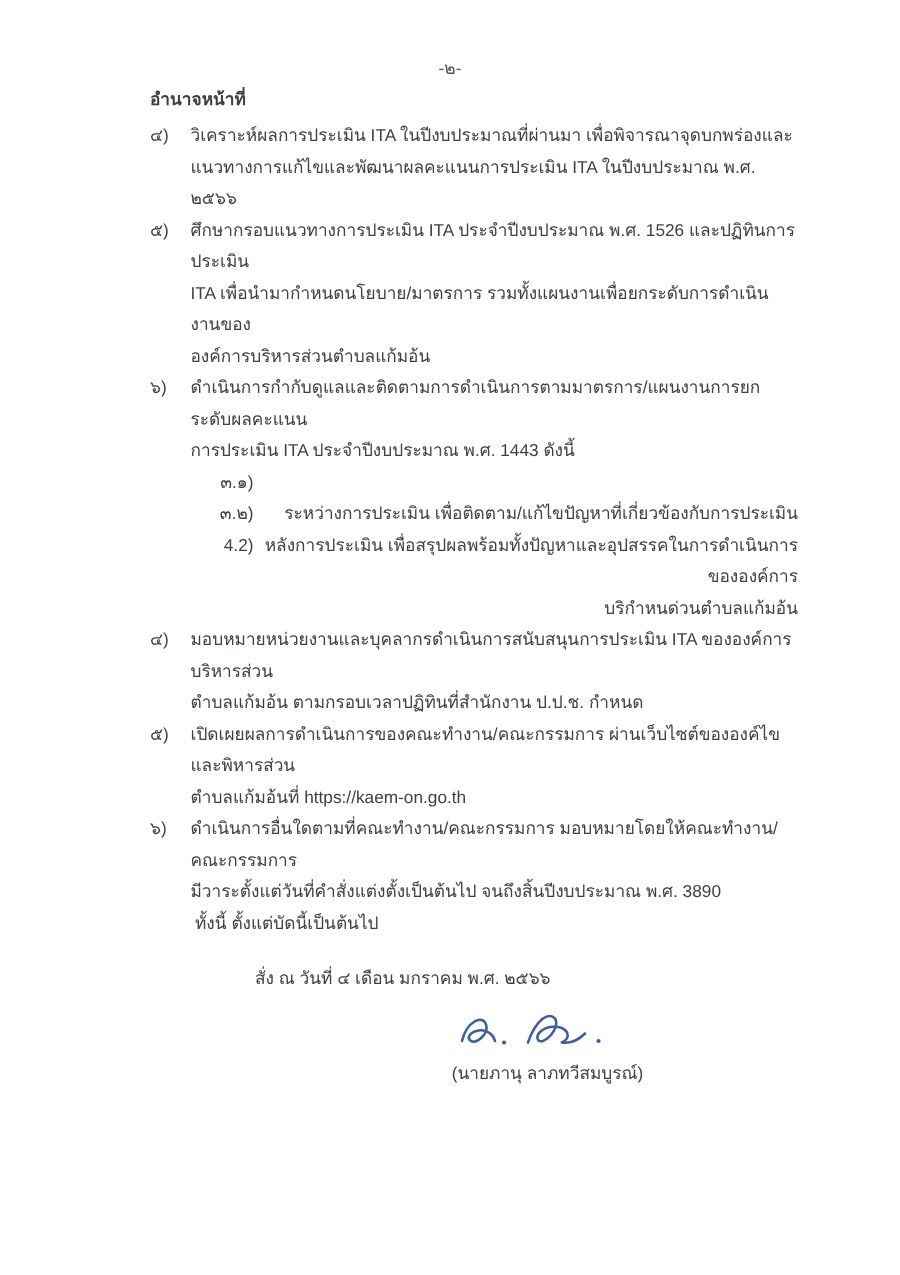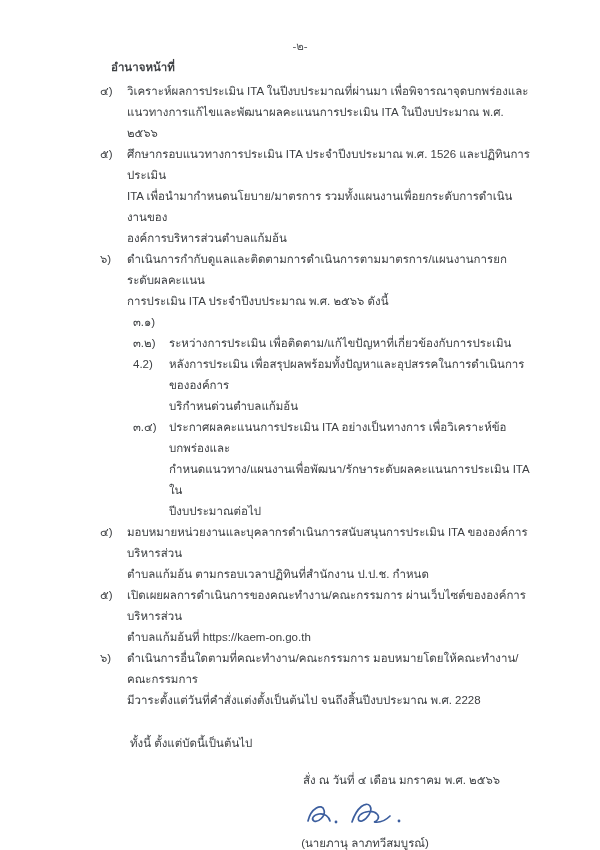--- a/index.html
+++ b/index.html
@@ -13,30 +13,30 @@
     line-height:21px;
     overflow:hidden;
   }
   .pageno {
     position:absolute; top:36px; left:0; right:0;
     text-align:center; color:#55585b; font-size:11.5px;
   }
   .content {
     position:absolute; top:57px; left:100px; width:432px;
   }
-  .heading { font-weight:700; margin-bottom:3px;margin-left:11px; }
+  .heading { font-weight:700; margin-bottom:3px; }
   .item { display:flex; align-items:flex-start; }
   .item .no { flex:0 0 27px; }
   .item .txt { flex:1; white-space:pre-line; }
-  .item.sub { padding-left:33px; }
+  .item.sub { padding-left:33px;text-align:right; }
   .item.sub .no { flex:0 0 36px; }
-  .closing { margin-top:22px; padding-left:30px; }
+  .closing { padding-left:30px; }
   .orderline {
     margin-top:16px; margin-left:70px; width:330px;
-    text-align:right;
+    text-align:left;
   }
   .sigblock {
     margin-top:6px; margin-left:105px; width:320px;
     text-align:center;
   }
   .sig-svg { display:block; margin:6px auto 0 auto; height:34px; }
   .sig-name { margin-top:2px; }
 </style>
 </head>
 <body>
@@ -56,54 +56,48 @@
     </div>
     <div class="item">
       <span class="no">๕)</span>
       <span class="txt">ศึกษากรอบแนวทางการประเมิน ITA ประจำปีงบประมาณ พ.ศ. 1526 และปฏิทินการประเมิน
 ITA เพื่อนำมากำหนดนโยบาย/มาตรการ รวมทั้งแผนงานเพื่อยกระดับการดำเนินงานของ
 องค์การบริหารส่วนตำบลแก้มอ้น</span>
     </div>
     <div class="item">
       <span class="no">๖)</span>
       <span class="txt">ดำเนินการกำกับดูแลและติดตามการดำเนินการตามมาตรการ/แผนงานการยกระดับผลคะแนน
-การประเมิน ITA ประจำปีงบประมาณ พ.ศ. ๒๕๖๖ ดังนี้</span>
+การประเมิน ITA ประจำปีงบประมาณ พ.ศ. 1443 ดังนี้</span>
     </div>
     <div class="item sub">
       <span class="no">๓.๑)</span>
     </div>
     <div class="item sub">
       <span class="no">๓.๒)</span>
       <span class="txt">ระหว่างการประเมิน เพื่อติดตาม/แก้ไขปัญหาที่เกี่ยวข้องกับการประเมิน</span>
     </div>
     <div class="item sub">
       <span class="no">4.2)</span>
       <span class="txt">หลังการประเมิน เพื่อสรุปผลพร้อมทั้งปัญหาและอุปสรรคในการดำเนินการขององค์การ
 บริกำหนด่วนตำบลแก้มอ้น</span>
     </div>
-    <div class="item sub">
-      <span class="no">๓.๔)</span>
-      <span class="txt">ประกาศผลคะแนนการประเมิน ITA อย่างเป็นทางการ เพื่อวิเคราะห์ข้อบกพร่องและ
-กำหนดแนวทาง/แผนงานเพื่อพัฒนา/รักษาระดับผลคะแนนการประเมิน ITA ใน
-ปีงบประมาณต่อไป</span>
-    </div>
     <div class="item">
       <span class="no">๔)</span>
       <span class="txt">มอบหมายหน่วยงานและบุคลากรดำเนินการสนับสนุนการประเมิน ITA ขององค์การบริหารส่วน
 ตำบลแก้มอ้น ตามกรอบเวลาปฏิทินที่สำนักงาน ป.ป.ช. กำหนด</span>
     </div>
     <div class="item">
       <span class="no">๕)</span>
-      <span class="txt">เปิดเผยผลการดำเนินการของคณะทำงาน/คณะกรรมการ ผ่านเว็บไซต์ขององค์การบริหารส่วน
+      <span class="txt">เปิดเผยผลการดำเนินการของคณะทำงาน/คณะกรรมการ ผ่านเว็บไซต์ขององค์ไขและพิหารส่วน
 ตำบลแก้มอ้นที่ https://kaem-on.go.th</span>
     </div>
     <div class="item">
       <span class="no">๖)</span>
       <span class="txt">ดำเนินการอื่นใดตามที่คณะทำงาน/คณะกรรมการ มอบหมายโดยให้คณะทำงาน/คณะกรรมการ
-มีวาระตั้งแต่วันที่คำสั่งแต่งตั้งเป็นต้นไป จนถึงสิ้นปีงบประมาณ พ.ศ. 2228</span>
+มีวาระตั้งแต่วันที่คำสั่งแต่งตั้งเป็นต้นไป จนถึงสิ้นปีงบประมาณ พ.ศ. 3890</span>
     </div>
 
     <div class="closing">ทั้งนี้ ตั้งแต่บัดนี้เป็นต้นไป</div>
 
     <div class="orderline">สั่ง ณ วันที่ ๔ เดือน มกราคม พ.ศ. ๒๕๖๖</div>
 
     <div class="sigblock">
       <svg class="sig-svg" width="130" height="34" viewBox="0 0 130 34" fill="none" xmlns="http://www.w3.org/2000/svg">
         <path stroke-width="1.7" stroke-linecap="round" fill="none" d="M8 24 C11 11, 22 6, 24 13 C26 19, 18 26, 14 24 C11 22, 13 18, 19 17 C25 16, 29 20, 30 24" stroke="#3c5e9e"></path>
         <circle cx="36" cy="25" r="1.4" fill="#3c5e9e"></circle>

